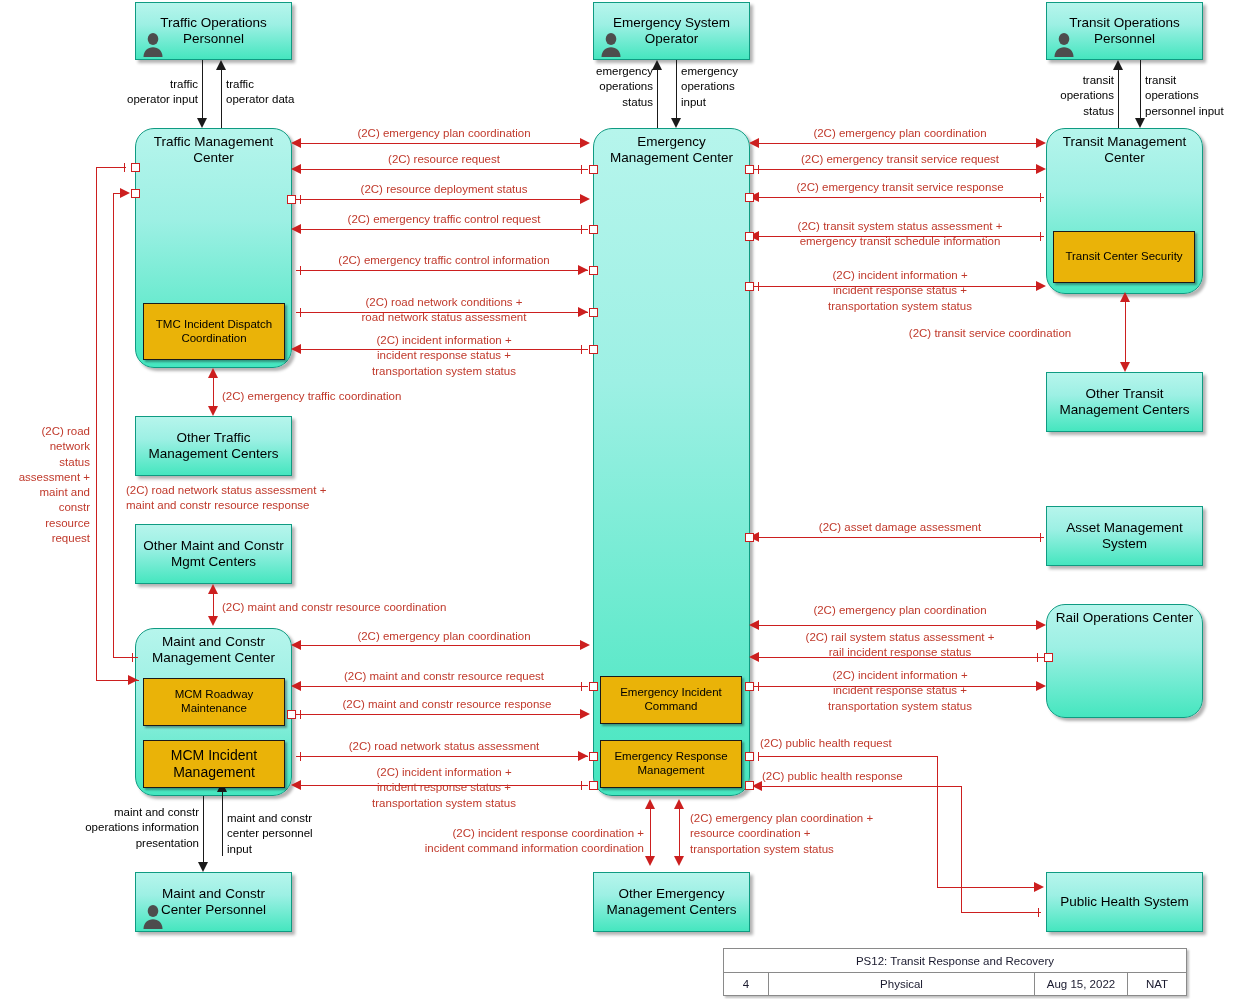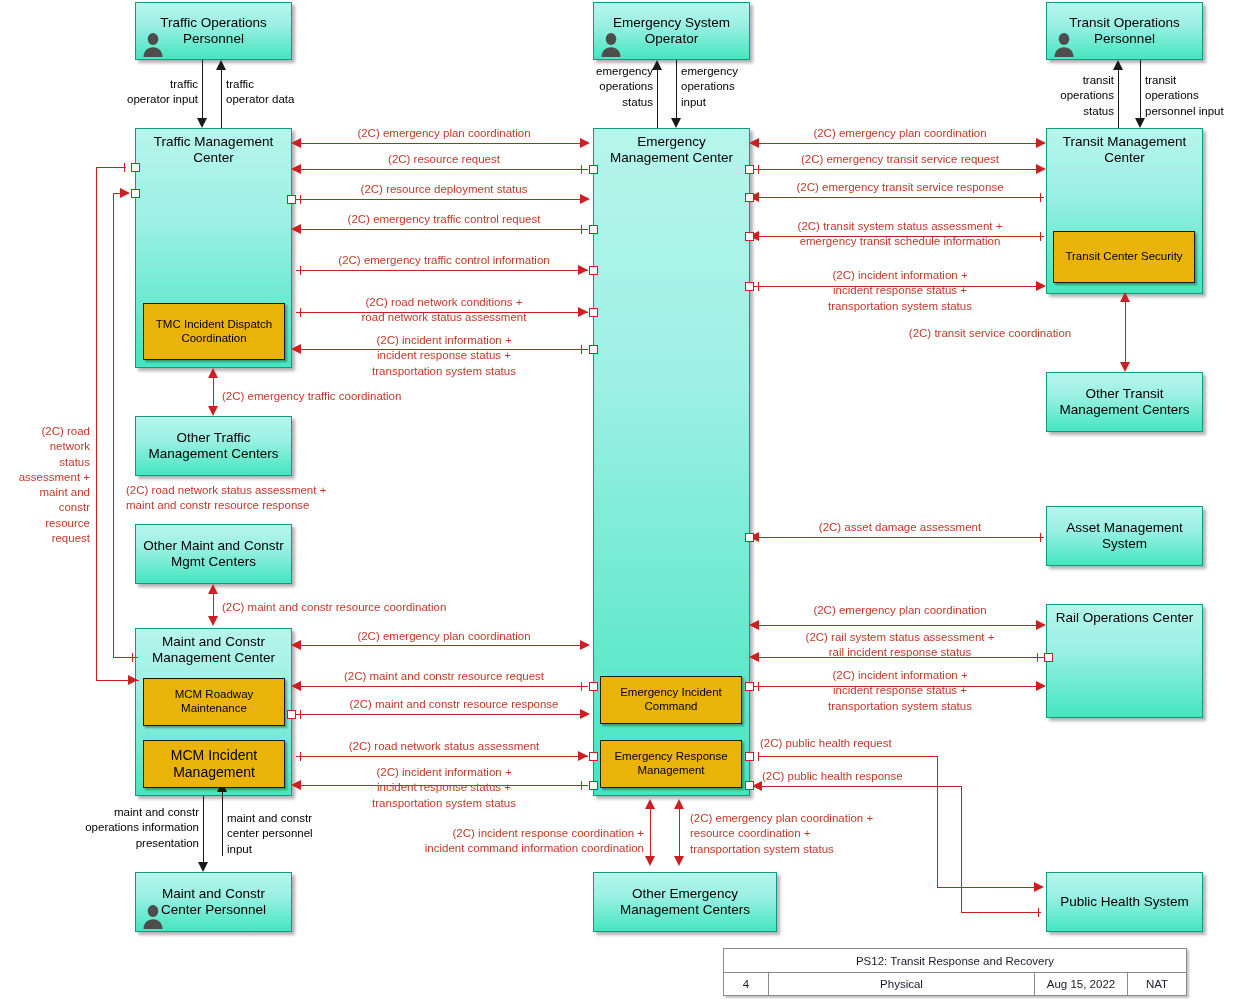--- a/index.html
+++ b/index.html
@@ -7,21 +7,21 @@
   #stage{position:relative;width:1250px;height:999px;overflow:hidden;background:#ffffff;}
 
   
   .box{position:absolute;box-sizing:border-box;
        border:1px solid #0f9b82;
        background:linear-gradient(to bottom,#b6f5ec 0%,#9df0e4 38%,#45e6bf 100%);
        box-shadow:3px 3px 3px rgba(0,0,0,0.30);
        display:flex;align-items:center;justify-content:center;
        text-align:center;color:#000;line-height:1.15;}
   .box .label{position:relative;z-index:3;padding:0 4px;}
-  .box.top-align{align-items:flex-start;}
+  .box.top-align{align-items:flex-start;border-radius:19px;}
   .box.top-align .label{padding-top:5px;}
 
   
   .subbox{position:absolute;box-sizing:border-box;border:1.4px solid #1a1a1a;
           background:#eab308;box-shadow:2px 2px 2px rgba(0,0,0,0.35);
           display:flex;align-items:center;justify-content:center;text-align:center;
           color:#000;line-height:1.18;z-index:4;}
 
   
   .person{position:absolute;left:6px;bottom:2px;width:22px;height:26px;z-index:5;}
@@ -139,21 +139,21 @@
   </div>
 
   <div class="box" style="left:135px;top:872px;width:157px;height:60px;font-size:13.5px;">
     <svg class="person" viewBox="0 0 22 26">
       <ellipse cx="11" cy="8" rx="5.3" ry="6" fill="#4d4d4d"></ellipse>
       <path d="M1.5 26c0-6.2 4.3-9.8 9.5-9.8s9.5 3.6 9.5 9.8z" fill="#4d4d4d"></path>
     </svg>
     <span class="label">Maint and Constr Center Personnel</span>
   </div>
 
-  <div class="box" style="left:593px;top:872px;width:184px;height:60px;font-size:13.5px;">
+  <div class="box" style="left:593px;top:872px;width:157px;height:60px;font-size:13.5px;">
     <span class="label">Other Emergency Management Centers</span>
   </div>
 
   <div class="box" style="left:1046px;top:372px;width:157px;height:60px;font-size:13.5px;">
     <span class="label">Other Transit Management Centers</span>
   </div>
 
   <div class="box" style="left:1046px;top:506px;width:157px;height:60px;font-size:13.5px;">
     <span class="label">Asset Management System</span>
   </div>
@@ -361,21 +361,21 @@
   <div class="hline" style="left:300px;top:686px;width:288px;"></div>
   <div class="ar left" style="left:291px;top:681px;"></div>
   <div class="port" style="left:589px;top:682px;"></div>
   <div class="tick" style="left:581px;top:682px;"></div>
   <div class="flab" style="left:294px;top:669px;width:300px;">(2C) maint and constr resource request</div>
 
   <div class="hline" style="left:296px;top:714px;width:292px;"></div>
   <div class="port" style="left:287px;top:710px;"></div>
   <div class="tick" style="left:300px;top:710px;"></div>
   <div class="ar right" style="left:580px;top:709px;"></div>
-  <div class="flab" style="left:304px;top:697px;width:300px;">(2C) maint and constr resource response</div>
+  <div class="flab" style="left:297px;top:697px;width:300px;">(2C) maint and constr resource response</div>
 
   <div class="hline" style="left:296px;top:756px;width:292px;"></div>
   <div class="tick" style="left:300px;top:752px;"></div>
   <div class="ar right" style="left:578px;top:751px;"></div>
   <div class="port" style="left:589px;top:752px;"></div>
   <div class="flab" style="left:294px;top:739px;width:300px;">(2C) road network status assessment</div>
 
   <div class="hline" style="left:300px;top:785px;width:288px;"></div>
   <div class="ar left" style="left:291px;top:780px;"></div>
   <div class="port" style="left:589px;top:781px;"></div>

